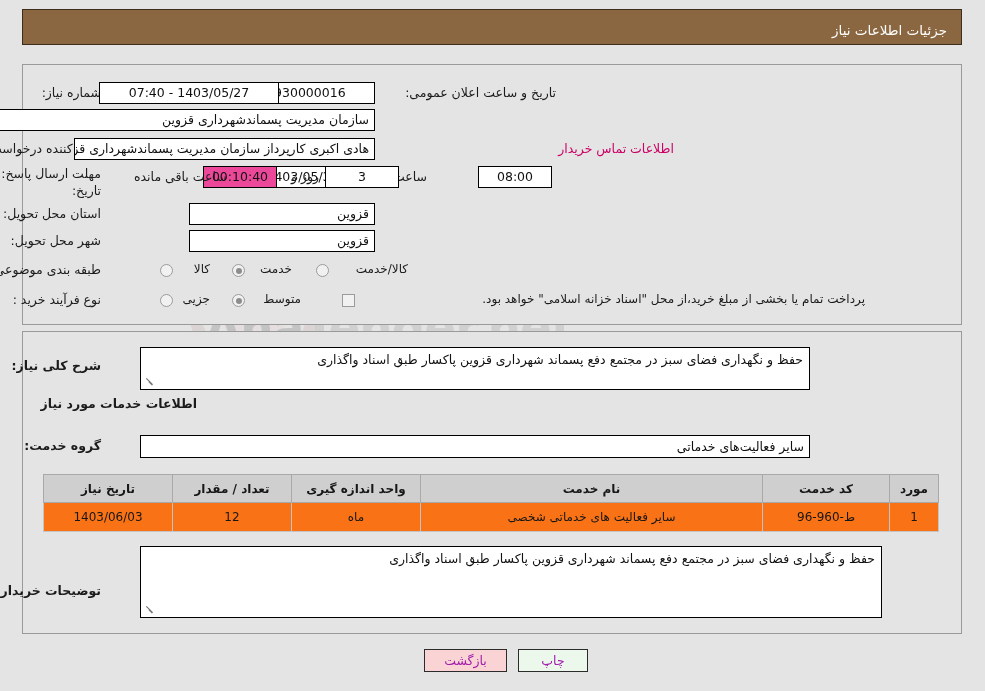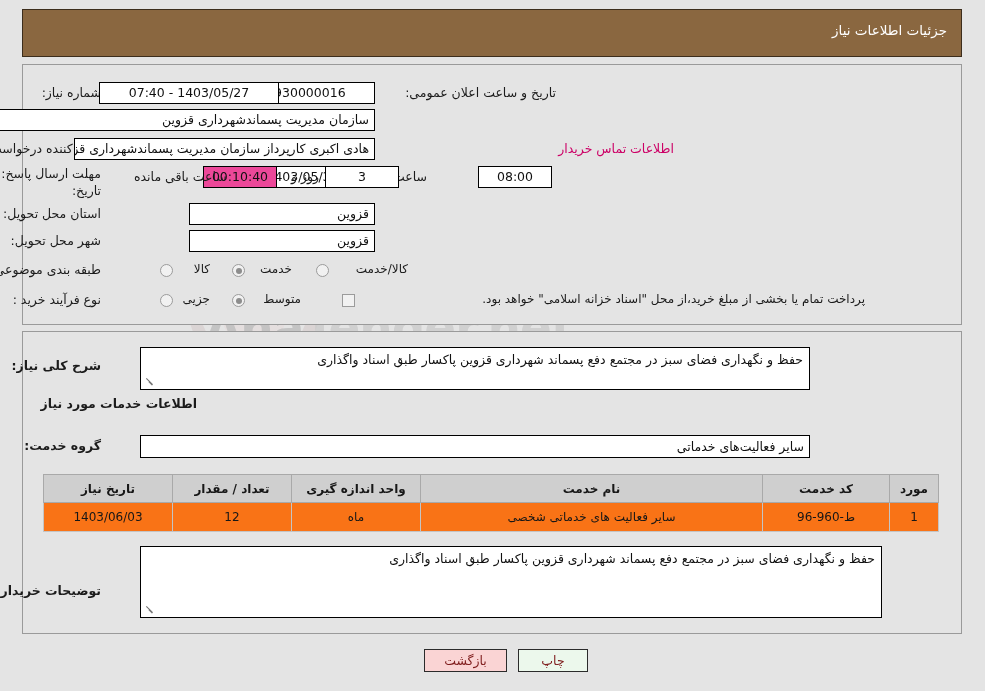--- a/index.html
+++ b/index.html
@@ -42,21 +42,21 @@
     opacity: .72;
     direction: ltr;
     white-space: nowrap;
   }
   .wm-text .tn { color: #c9c9c9; }
 
   
   .titlebar {
     position: absolute;
     left: 22px; top: 9px;
-    width: 940px; height: 48px;
+    width: 940px; height: 36px;
     background: #8a6740;
     border: 1px solid #3c2d1c;
     box-sizing: border-box;
     z-index: 10;
   }
   .titlebar .t {
     position: absolute;
     right: 14px; top: 12px;
     color: #ffffff;
     font-size: 13.5px;
@@ -190,21 +190,21 @@
   #svc-table td.ltr { direction: ltr; }
 
   
   .btn {
     position: absolute;
     height: 23px;
     border: 1px solid #2b2b2b;
     box-sizing: border-box;
     font-size: 12.5px;
     font-family: "DejaVu Sans", "Liberation Sans", sans-serif;
-    color: #7f1d1d;
+    color: #a21caf;
     text-align: center;
     line-height: 21px;
     cursor: pointer;
     z-index: 14;
     padding: 0;
   }
   #btn-print { left: 518px; top: 649px; width: 70px; background: #ecf8ec; }
   #btn-back  { left: 424px; top: 649px; width: 83px; background: #fad4d4; }
 </style>
 </head>

